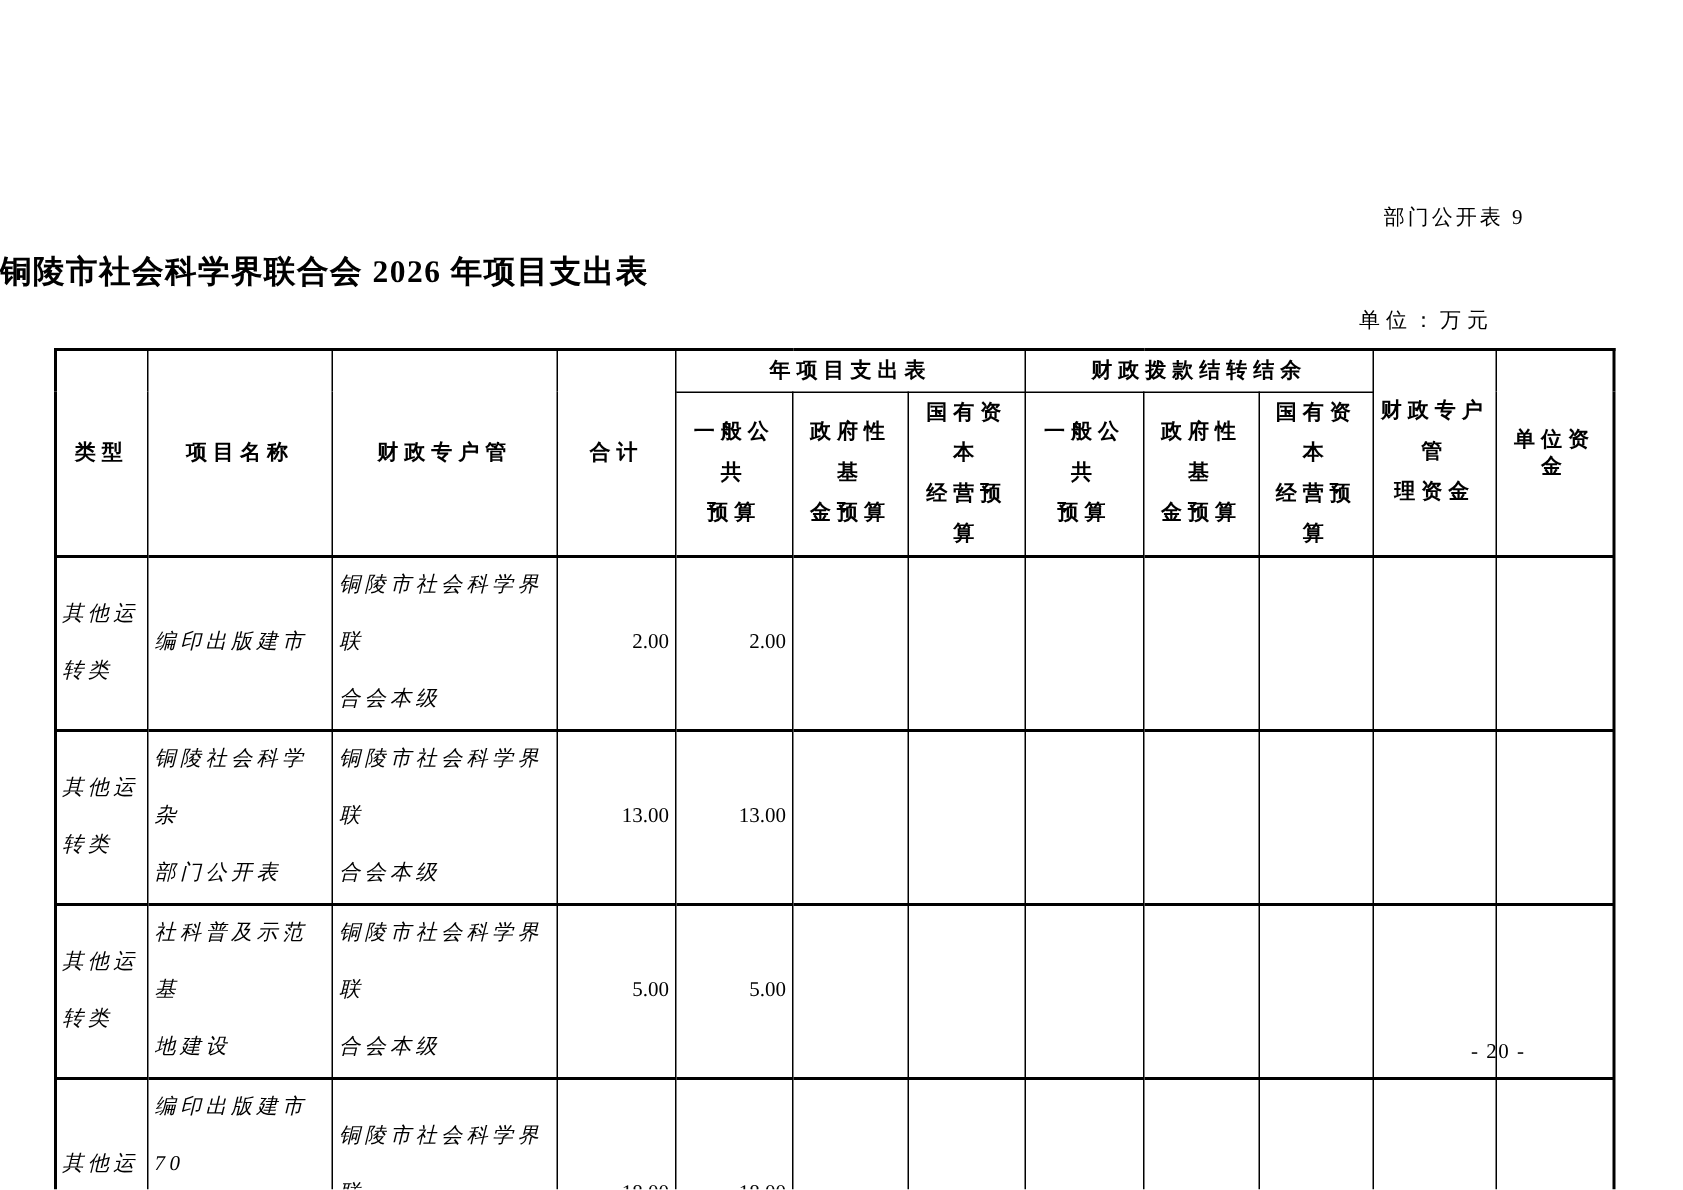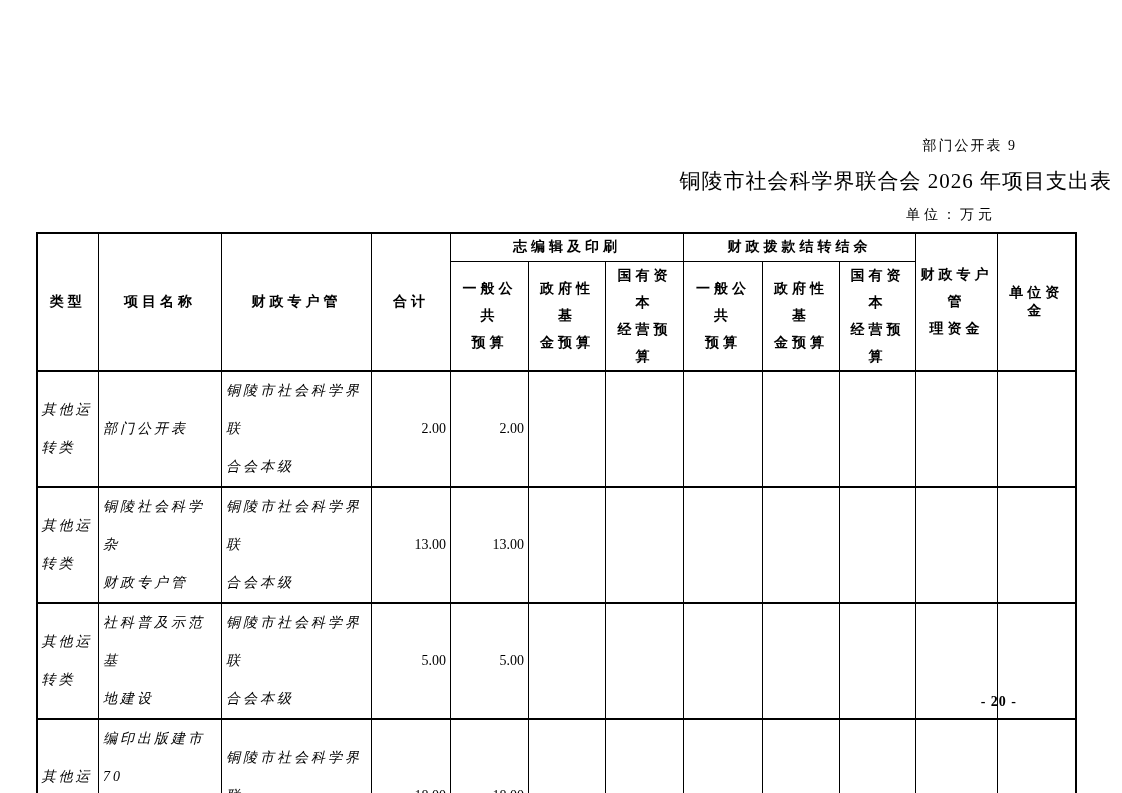--- a/index.html
+++ b/index.html
@@ -20,23 +20,23 @@
   }
   .doc-label {
     text-align: right;
     padding-right: 95px;
     font-size: 14px;
     letter-spacing: 2px;
     line-height: 17px;
   }
   .title {
     margin: 13px 0 2px 0;
-    text-align: right;
+    text-align: left;
     font-size: 21px;
-    font-weight: normal;
+    font-weight: bold;
     letter-spacing: 1px;
     line-height: 28px;
   }
   .unit-note {
     margin-top: 12px;
     text-align: right;
     padding-right: 116px;
     font-size: 14px;
     letter-spacing: 4px;
     line-height: 16px;
@@ -85,21 +85,20 @@
     padding-right: 3px;
     font-size: 15px;
     letter-spacing: 0;
   }
   .page-number {
     position: absolute;
     top: 694px;
     right: 95px;
     font-size: 14px;
     letter-spacing: 1px;
-    font-weight: bold;
   }
 </style>
 </head>
 <body>
 
 <div class="page">
 
   <div class="doc-label">部门公开表 9</div>
 
   <h1 class="title">铜陵市社会科学界联合会 2026 年项目支出表</h1>
@@ -120,21 +119,21 @@
       <col style="width:76px">
       <col style="width:82px">
       <col style="width:78px">
     </colgroup>
     <thead>
       <tr class="hdr-group">
         <th rowspan="2">类型</th>
         <th rowspan="2">项目名称</th>
         <th rowspan="2">财政专户管</th>
         <th rowspan="2">合计</th>
-        <th colspan="3">志编辑及印刷</th>
+        <th colspan="3">年项目支出表</th>
         <th colspan="3">财政拨款结转结余</th>
         <th rowspan="2" class="pre span2">财政专户管
 理资金</th>
         <th rowspan="2">单位资金</th>
       </tr>
       <tr class="hdr-sub">
         <th class="pre">一般公共
 预算</th>
         <th class="pre">政府性基
 金预算</th>
@@ -145,38 +144,38 @@
         <th class="pre">政府性基
 金预算</th>
         <th class="pre">国有资本
 经营预算</th>
       </tr>
     </thead>
     <tbody>
       <tr>
         <td class="txt">其他运
 转类</td>
-        <td class="txt">部门公开表</td>
+        <td class="txt">编印出版建市</td>
         <td class="txt">铜陵市社会科学界联
 合会本级</td>
         <td class="num">2.00</td>
         <td class="num">2.00</td>
         <td class="num"></td>
         <td class="num"></td>
         <td class="num"></td>
         <td class="num"></td>
         <td class="num"></td>
         <td class="num"></td>
         <td class="num"></td>
       </tr>
       <tr>
         <td class="txt">其他运
 转类</td>
         <td class="txt">铜陵社会科学杂
-财政专户管</td>
+部门公开表</td>
         <td class="txt">铜陵市社会科学界联
 合会本级</td>
         <td class="num">13.00</td>
         <td class="num">13.00</td>
         <td class="num"></td>
         <td class="num"></td>
         <td class="num"></td>
         <td class="num"></td>
         <td class="num"></td>
         <td class="num"></td>

